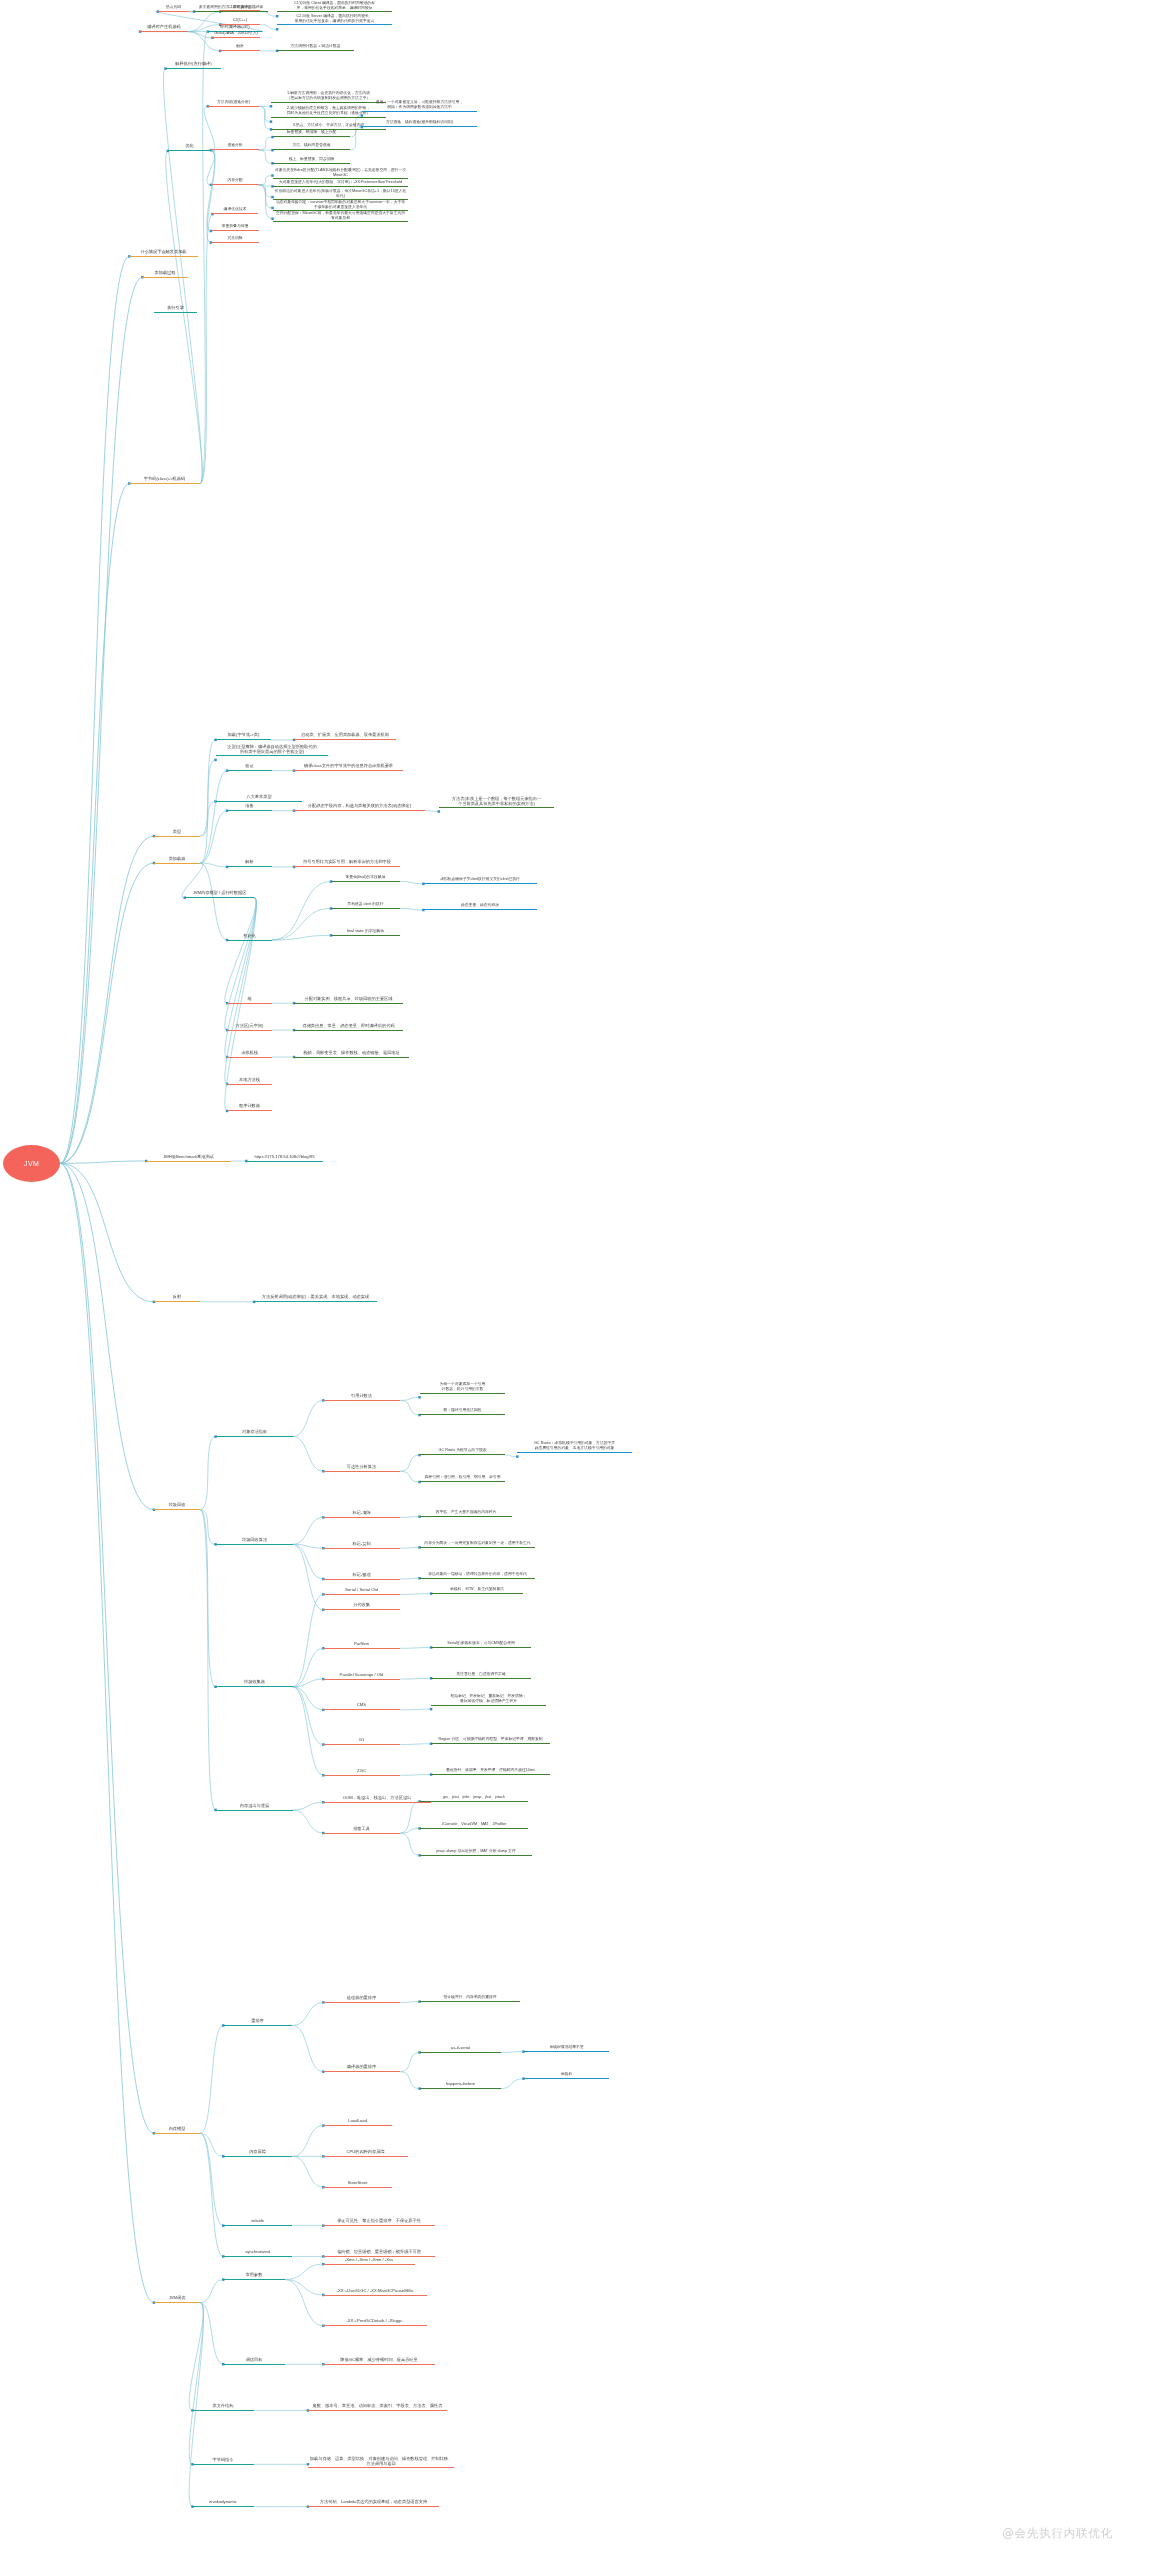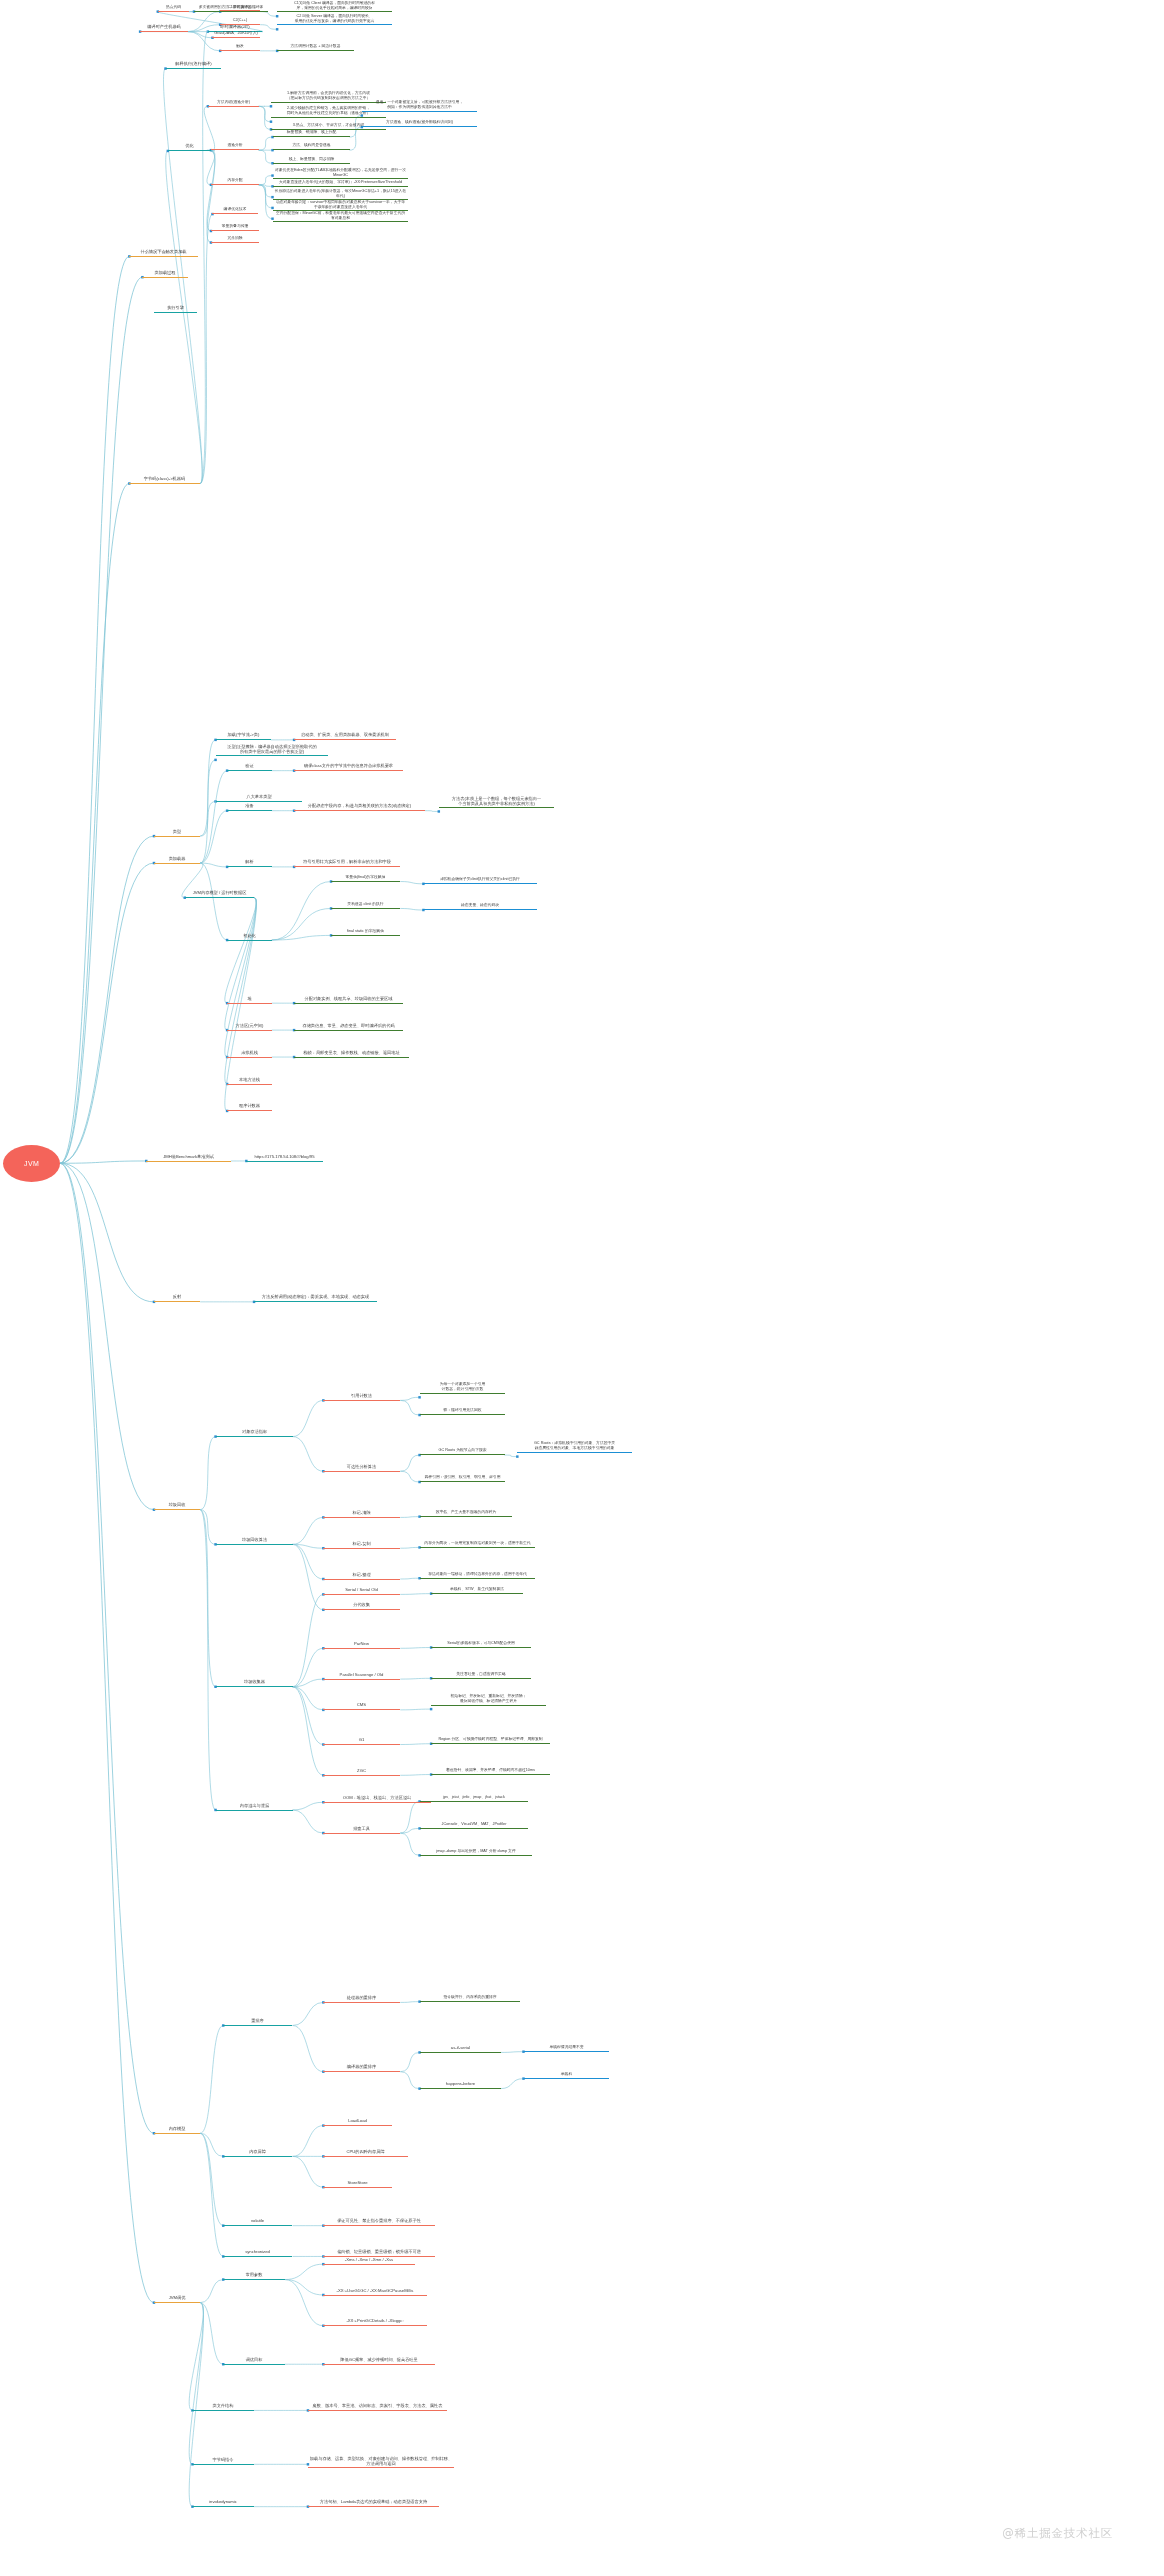--- a/index.html
+++ b/index.html
@@ -445,15 +445,15 @@
       <div class="node u d3" style="left: 323px; top: 2317px; width: 104px; min-height: 8.5px; font-size: 4.2px; border-bottom-width: 1.4px; border-bottom-color: rgb(239, 111, 90); display: flex; align-items: flex-end; justify-content: center;"><span class="txt">-XX:+PrintGCDetails / -Xloggc:</span></div>
       <div class="node u d2" style="left: 223px; top: 2356px; width: 62px; min-height: 8.5px; font-size: 4.2px; border-bottom-width: 1.7px; border-bottom-color: rgb(23, 162, 162); display: flex; align-items: flex-end; justify-content: center;"><span class="txt">调优目标</span></div>
       <div class="node u d3" style="left: 323px; top: 2356px; width: 112px; min-height: 8.5px; font-size: 4.2px; border-bottom-width: 1.4px; border-bottom-color: rgb(239, 111, 90); display: flex; align-items: flex-end; justify-content: center;"><span class="txt">降低GC频率、减少停顿时间、提高吞吐量</span></div>
       <div class="node u d2" style="left: 192px; top: 2402px; width: 62px; min-height: 8.5px; font-size: 4.2px; border-bottom-width: 1.7px; border-bottom-color: rgb(23, 162, 162); display: flex; align-items: flex-end; justify-content: center;"><span class="txt">类文件结构</span></div>
       <div class="node u d3" style="left: 308px; top: 2402px; width: 139px; min-height: 8.5px; font-size: 4.2px; border-bottom-width: 1.4px; border-bottom-color: rgb(239, 111, 90); display: flex; align-items: flex-end; justify-content: center;"><span class="txt">魔数、版本号、常量池、访问标志、类索引、字段表、方法表、属性表</span></div>
       <div class="node u d2" style="left: 192px; top: 2456px; width: 62px; min-height: 8.5px; font-size: 4.2px; border-bottom-width: 1.7px; border-bottom-color: rgb(23, 162, 162); display: flex; align-items: flex-end; justify-content: center;"><span class="txt">字节码指令</span></div>
       <div class="node u d3" style="left: 308px; top: 2456px; width: 146px; min-height: 8.5px; font-size: 4.2px; border-bottom-width: 1.4px; border-bottom-color: rgb(239, 111, 90); display: flex; align-items: flex-end; justify-content: center;"><span class="txt">加载与存储、运算、类型转换、对象创建与访问、操作数栈管理、控制转移、方法调用与返回</span></div>
       <div class="node u d2" style="left: 192px; top: 2498px; width: 62px; min-height: 8.5px; font-size: 4.2px; border-bottom-width: 1.7px; border-bottom-color: rgb(23, 162, 162); display: flex; align-items: flex-end; justify-content: center;"><span class="txt">invokedynamic</span></div>
       <div class="node u d3" style="left: 308px; top: 2498px; width: 131px; min-height: 8.5px; font-size: 4.2px; border-bottom-width: 1.4px; border-bottom-color: rgb(239, 111, 90); display: flex; align-items: flex-end; justify-content: center;"><span class="txt">方法句柄、Lambda表达式的实现基础；动态类型语言支持</span></div>
     </div>
-  <div id="watermark">@稀土掘金技术社区</div>
+  <div id="watermark">@会先执行内联优化</div>
 </div>
 
 
 </body></html>

